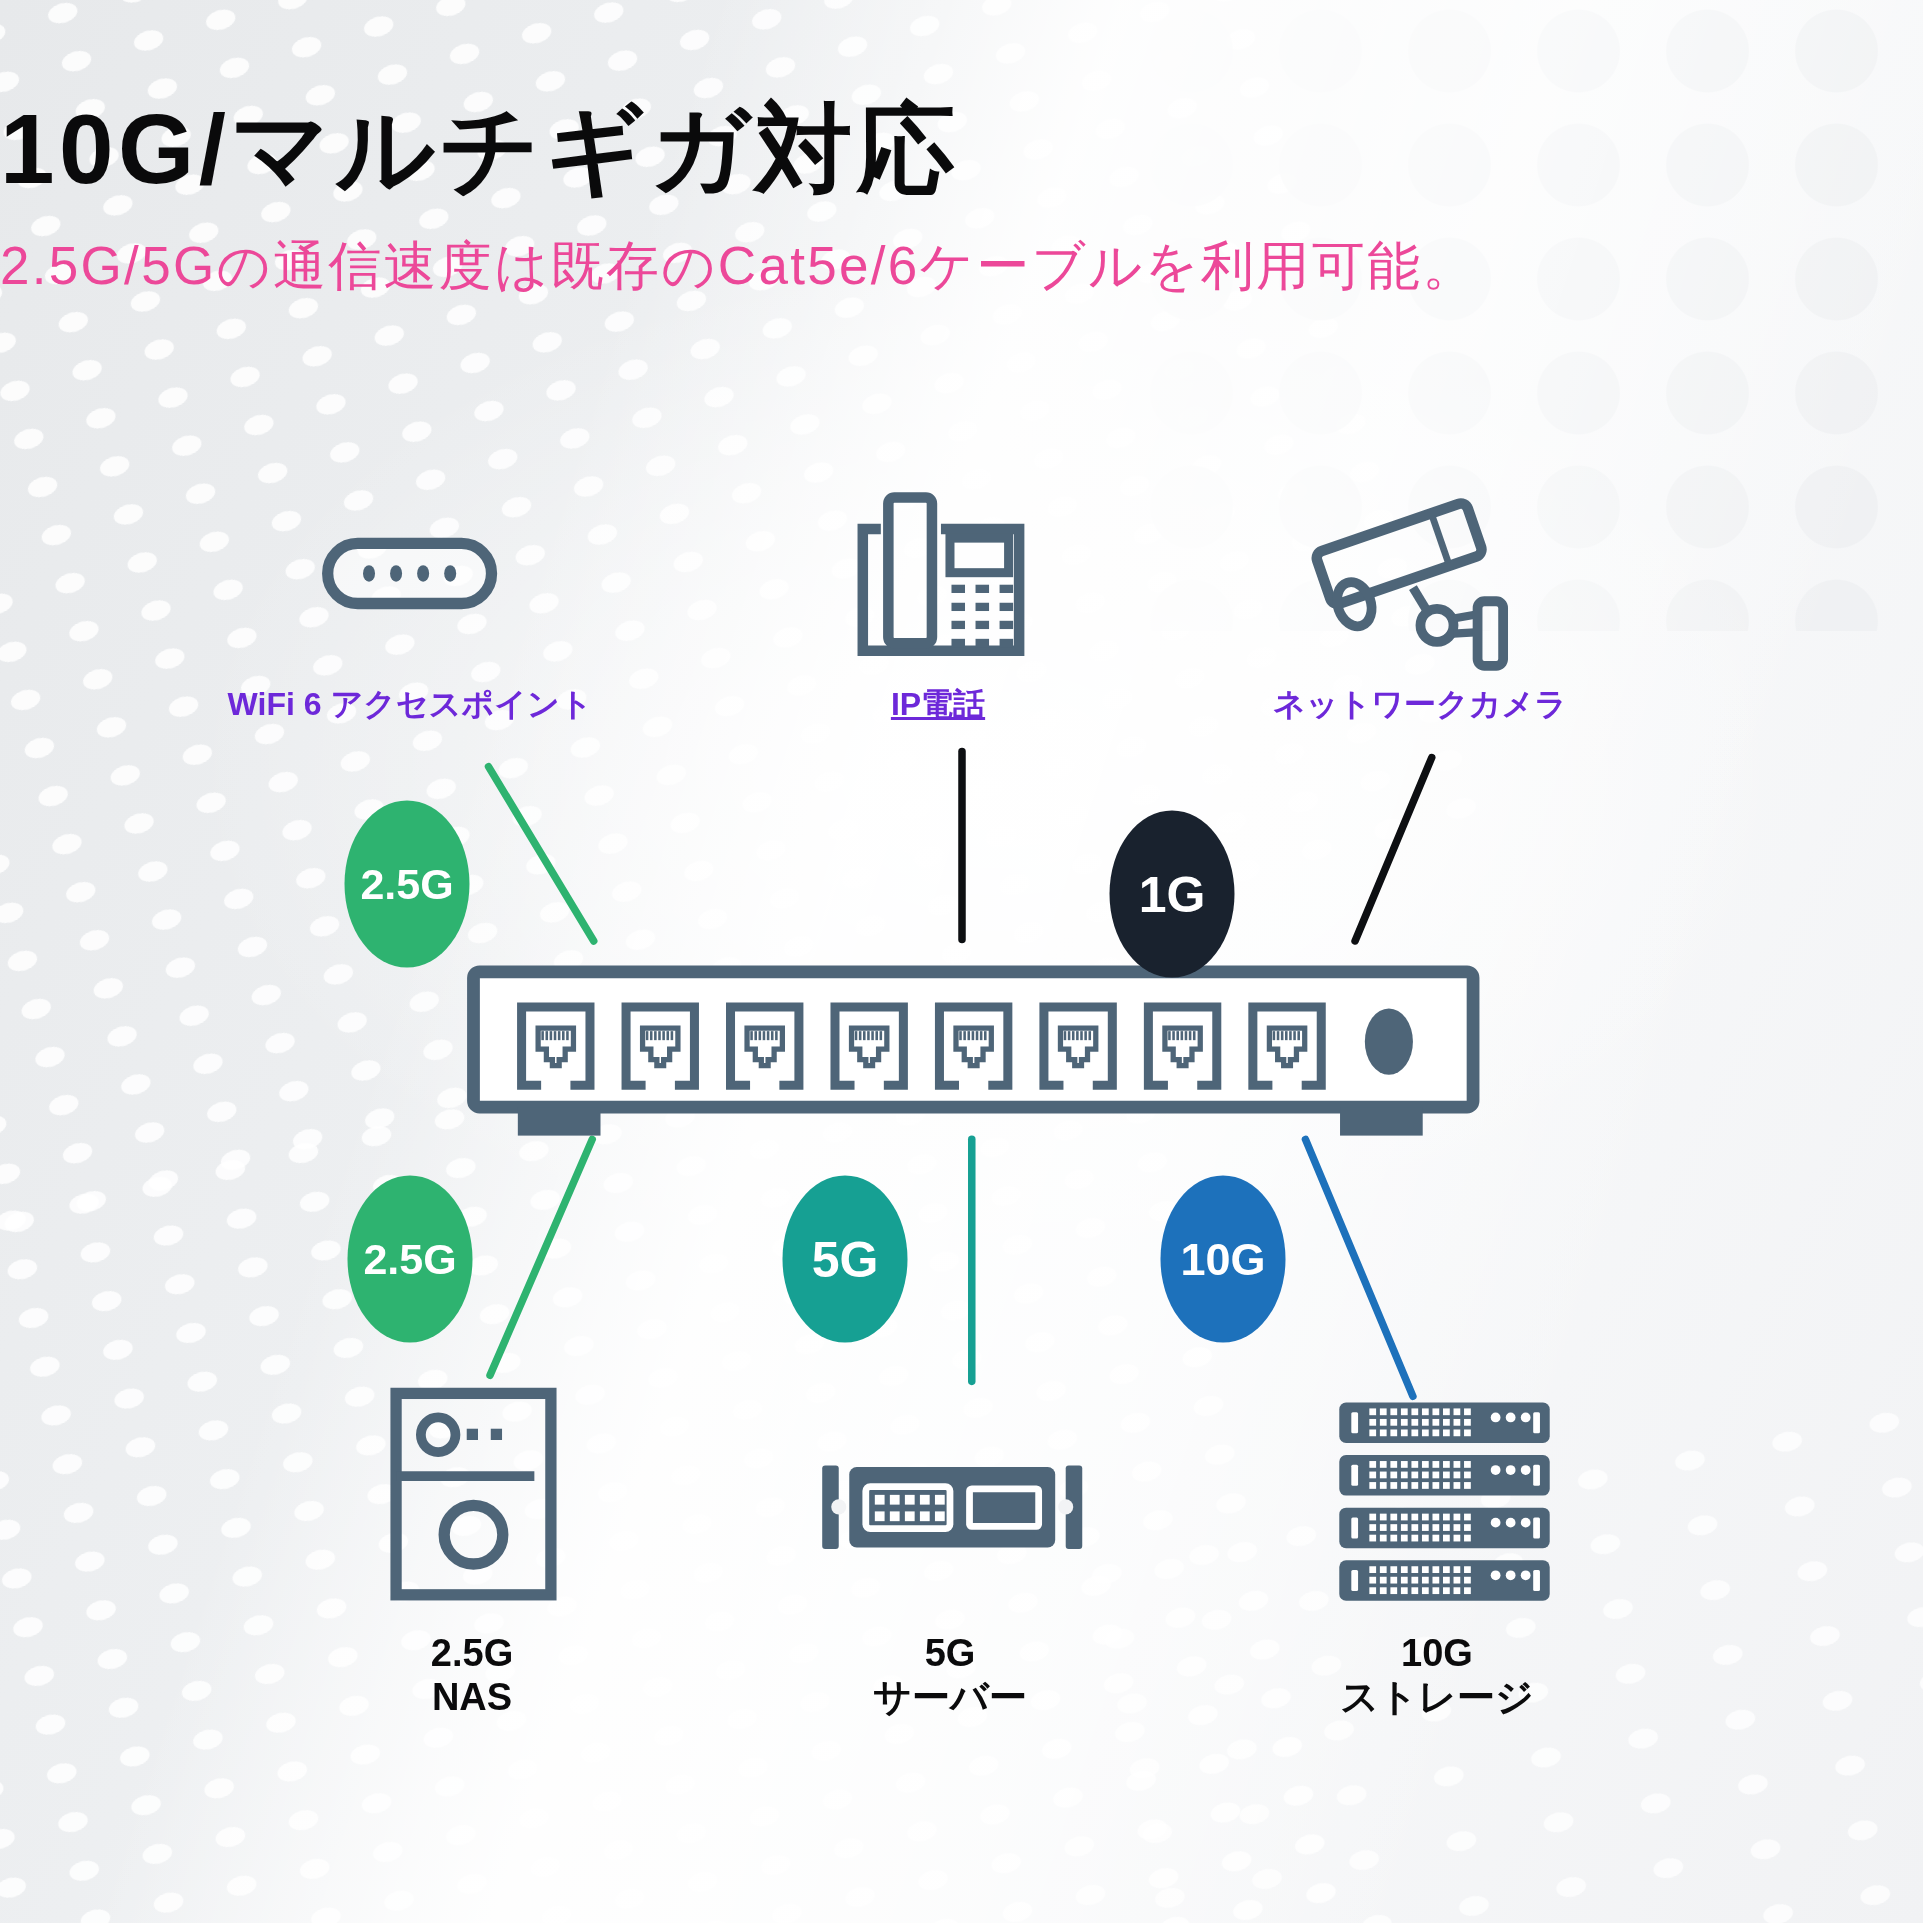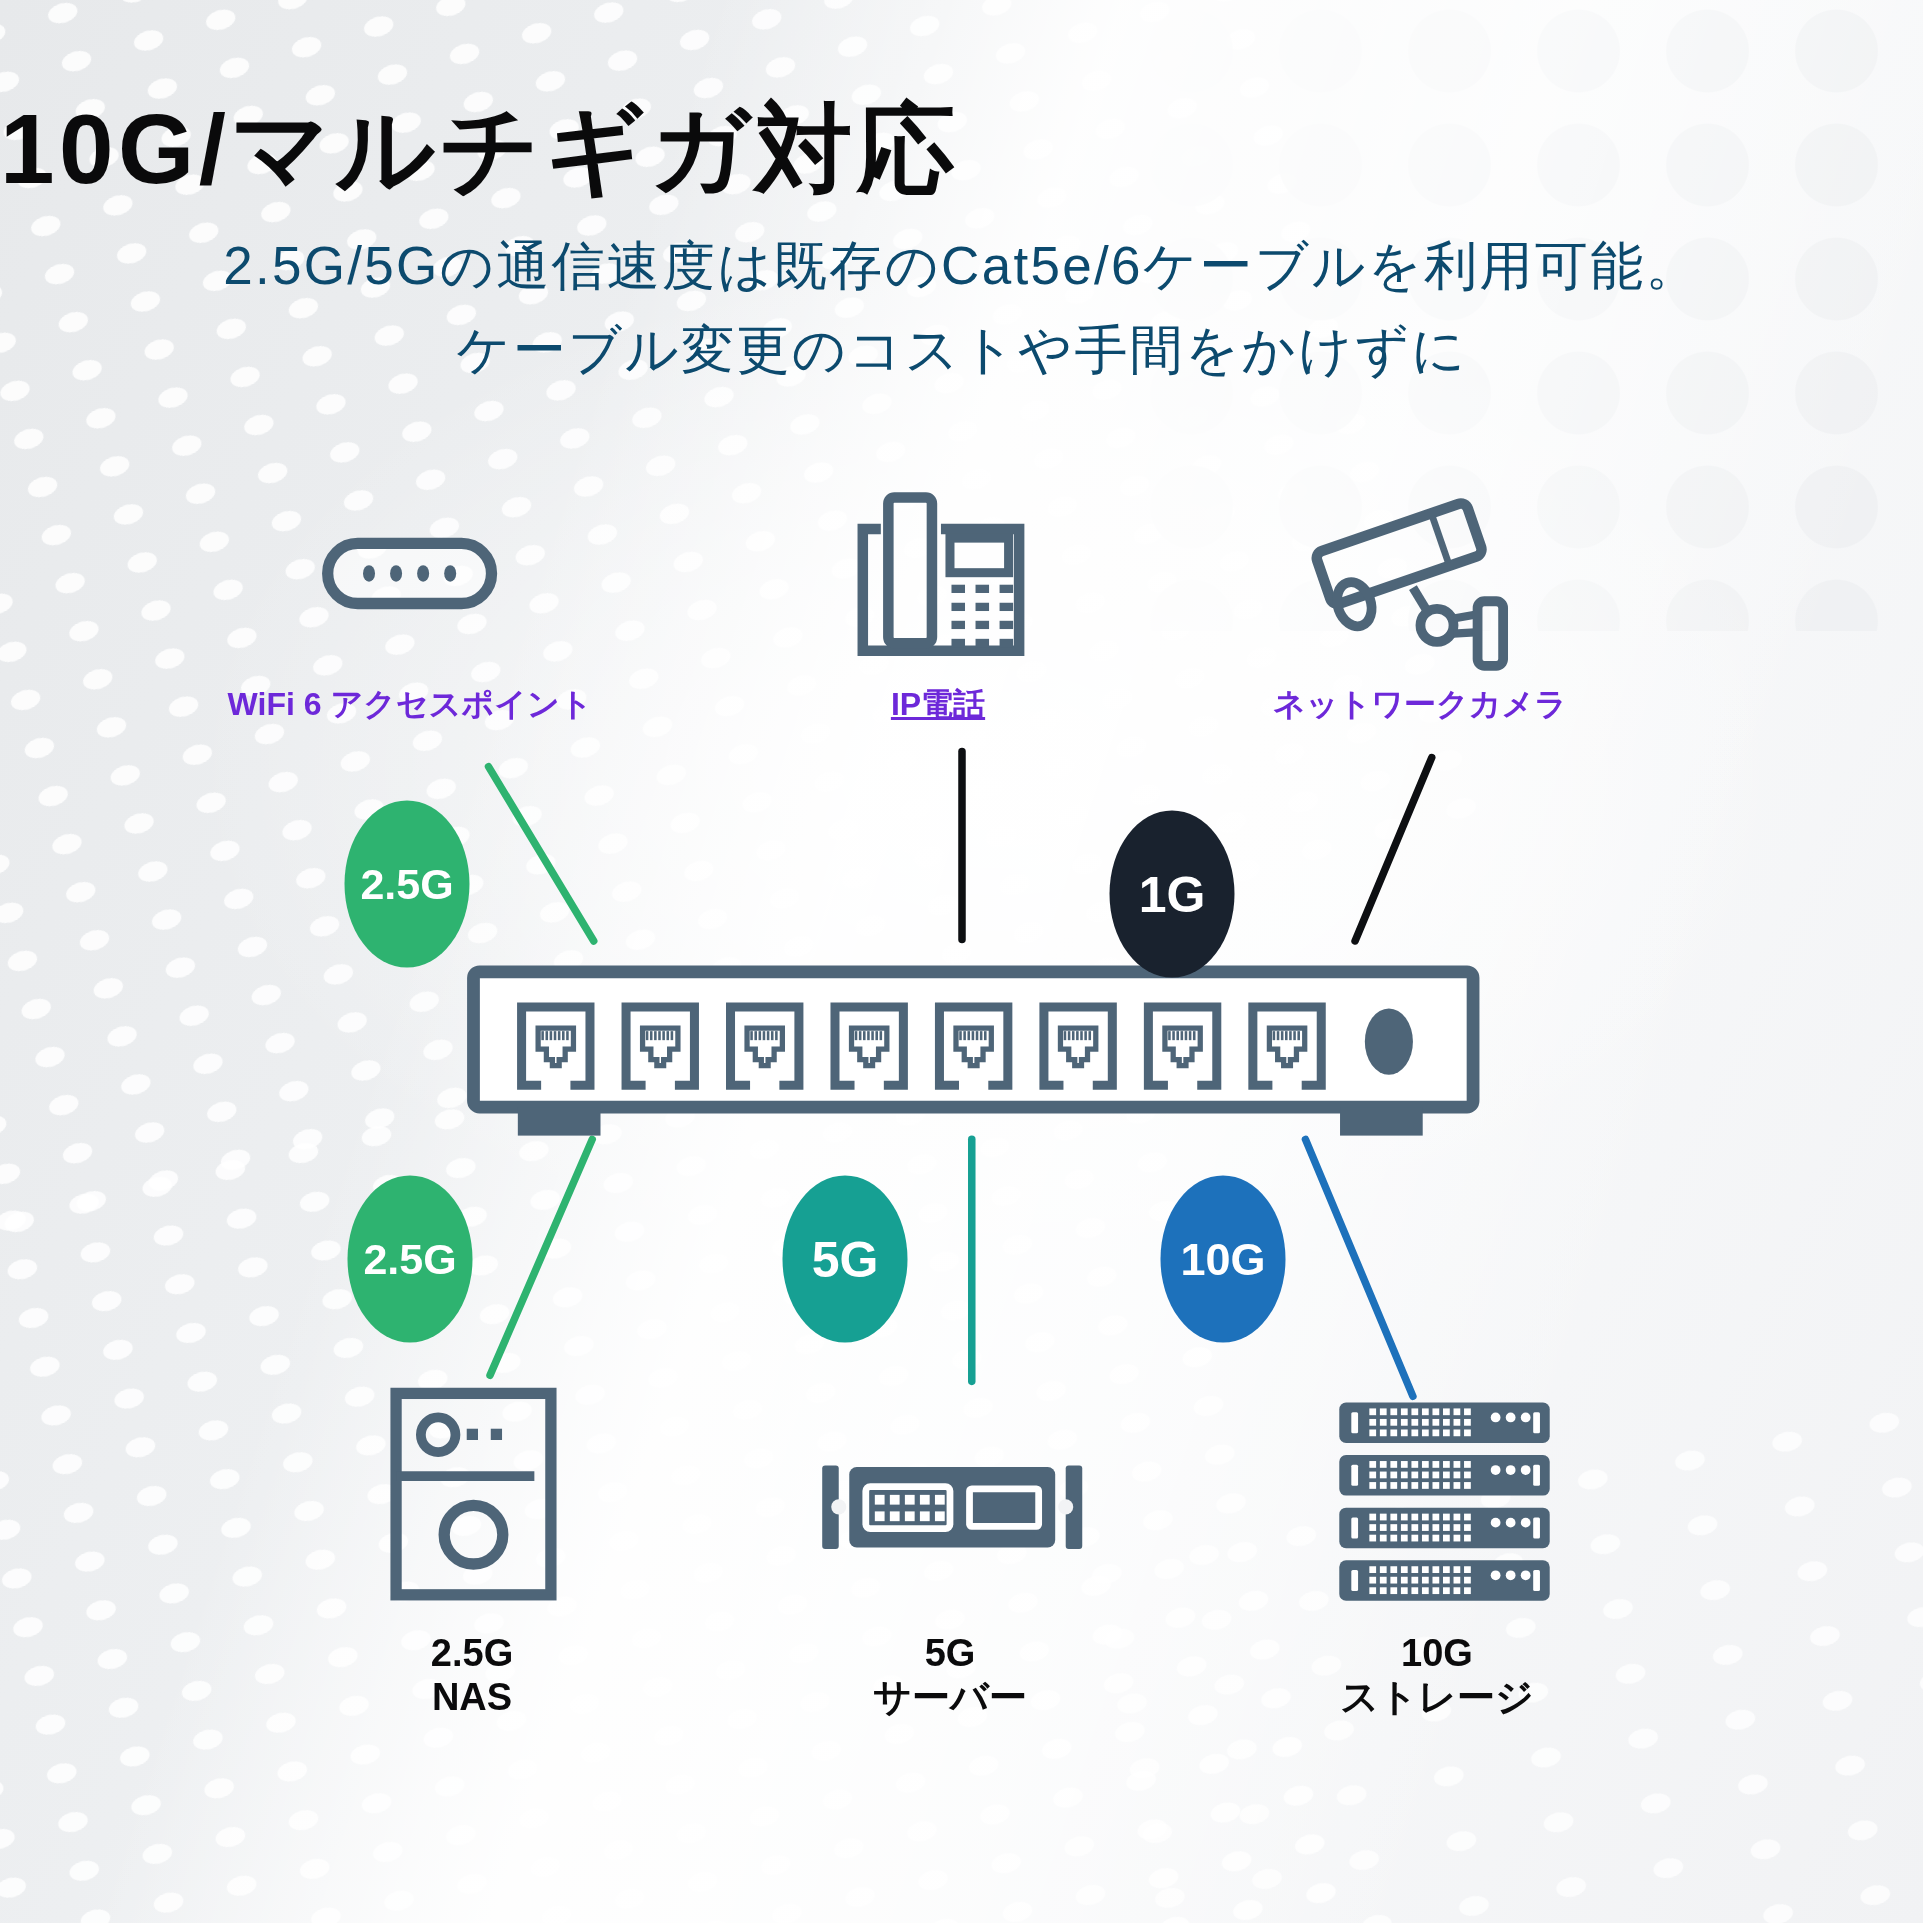--- a/index.html
+++ b/index.html
@@ -28,22 +28,22 @@
   #ht4{top:-120px;left:1127px;width:977px;height:751px;
        background-image:radial-gradient(circle 42px at 50% 50%,#eef0f2 0 97%,rgba(238,240,242,0) 100%);
        background-size:129px 114px;opacity:.8;}
   .sweep{position:absolute;inset:0;pointer-events:none;
     background:
       linear-gradient(108deg,rgba(255,255,255,0) 28%,rgba(255,255,255,.9) 44%,rgba(255,255,255,.6) 62%,rgba(255,255,255,0) 80%),
       radial-gradient(ellipse 1127px 714px at 52% 40%,rgba(255,255,255,.85),rgba(255,255,255,0) 72%);}
   
   .title{position:absolute;left:0;top:85px;width:100%;
     font-size:98px;font-weight:bold;letter-spacing:4.5px;color:var(--ink);}
-  .subtitle{position:absolute;left:0;top:224px;width:100%;text-align:center;
-    font-size:53px;line-height:84px;letter-spacing:2.3px;color:#0c4a6e;}
+  .subtitle{position:absolute;left:0;top:224px;width:100%;
+    font-size:53px;line-height:84px;letter-spacing:2.3px;color:#ec4899;}
   .device-label{position:absolute;transform:translate(-50%,-50%);white-space:nowrap;
     font-size:32px;font-weight:bold;color:#6d28d9;}
   .bottom-label{position:absolute;transform:translateX(-50%);text-align:center;
     font-size:38px;line-height:44px;font-weight:bold;color:#0b0b0c;white-space:nowrap;}
   
   .badge{position:absolute;width:125px;height:167px;border-radius:50%;
     transform:translate(-50%,-50%);display:flex;align-items:center;justify-content:center;
     color:#fff;font-weight:bold;}
   .badge.green{background:var(--green);font-size:43px;}
   .badge.dark{background:var(--dark);font-size:50px;}
@@ -219,21 +219,20 @@
     <use href="#rack-unit" y="0"></use>
     <use href="#rack-unit" y="70"></use>
     <use href="#rack-unit" y="140"></use>
     <use href="#rack-unit" y="210"></use>
   </g>
 </svg>
 
 <div class="title">10G/マルチギガ対応</div>
 <div class="subtitle">
   <div>2.5G/5Gの通信速度は既存のCat5e/6ケーブルを利用可能。</div>
-  <div>ケーブル変更のコストや手間をかけずに</div>
 </div>
 
 <div class="device-label" style="left:410px;top:705px;">WiFi 6 アクセスポイント</div>
 <div class="device-label" style="left:938px;top:705px;text-decoration:underline;">IP電話</div>
 <div class="device-label" style="left:1420px;top:705px;">ネットワークカメラ</div>
 
 <div class="badge green" style="left:407px;top:884px;">2.5G</div>
 <div class="badge dark" style="left:1172px;top:894px;">1G</div>
 <div class="badge green" style="left:410px;top:1259px;">2.5G</div>
 <div class="badge teal" style="left:845px;top:1259px;">5G</div>

